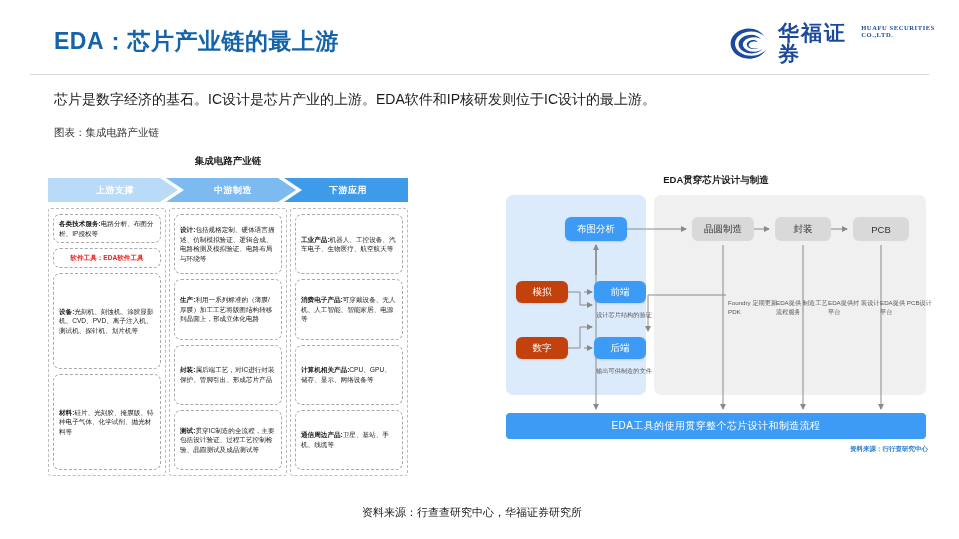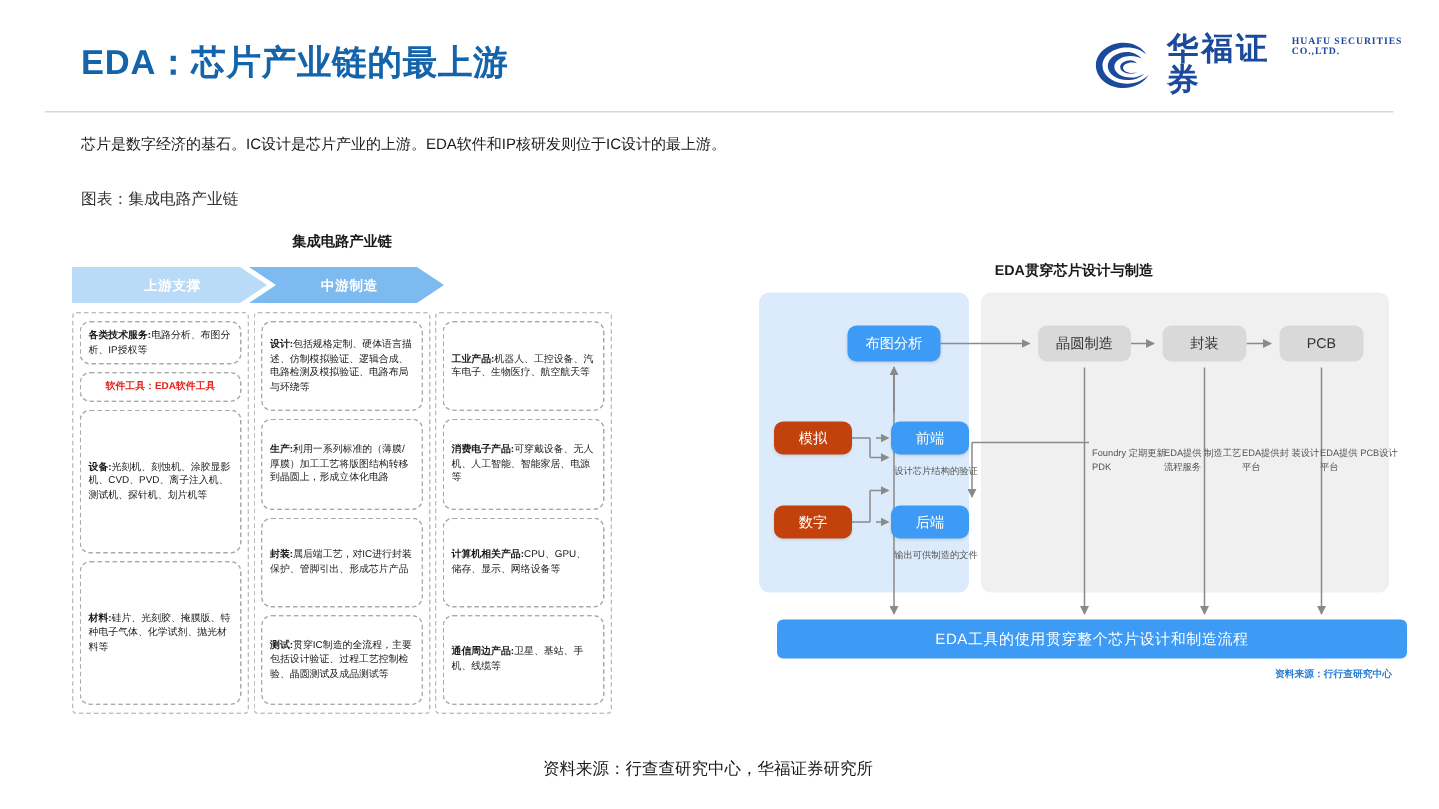--- a/index.html
+++ b/index.html
@@ -20,21 +20,21 @@
   .logo-mark{width:40px;height:33px;}
   .logo-text{display:flex;line-height:1;}
   .logo-cn{font-size:21px;font-weight:bold;color:#1b4a9c;letter-spacing:2px;}
   .logo-en{font-size:6.5px;color:#1b4a9c;letter-spacing:.6px;margin-top:3px;
            font-family:"Liberation Serif","DejaVu Serif",serif;font-weight:bold;}
   .hrule{position:absolute;left:30px;top:74px;width:899px;height:1px;background:#d8d8d8;}
 
   
   .lead{
     position:absolute;left:54px;top:89px;width:860px;
-    font-size:10px;color:#1a1a1a;line-height:1.5;
+    font-size:14px;color:#1a1a1a;line-height:1.5;
   }
   .figcap{
     position:absolute;left:54px;top:126px;
     font-size:10.5px;color:#333;
   }
 
   
   .fig-left{position:absolute;left:48px;top:152px;width:360px;height:310px;}
   .fig-left-title{
     width:100%;text-align:center;font-size:9.5px;font-weight:bold;color:#1a1a1a;
@@ -101,21 +101,21 @@
   .cap-output{left:84px;top:172px;width:84px;text-align:center;}
   .cap-col{position:absolute;font-size:6.2px;color:#555;line-height:1.45;width:52px;}
   .cap-pdk{left:230px;top:104px;}
   .cap-fab{left:278px;top:104px;}
   .cap-pkg{left:330px;top:104px;}
   .cap-pcb{left:382px;top:104px;}
 
   .bottombar{
     position:absolute;left:8px;top:218px;width:420px;height:26px;background:#3d9bf5;
     border-radius:4px;display:flex;align-items:center;justify-content:center;
-    color:#fff;font-size:10px;letter-spacing:.4px;margin-left:12px;
+    color:#fff;font-size:10px;letter-spacing:.4px;
   }
   .src-right{position:absolute;right:6px;top:250px;font-size:6.5px;
              color:#2b7fd4;font-weight:bold;}
 
   svg.wires{position:absolute;left:0;top:0;width:436px;height:270px;overflow:visible;}
 
   
   .footer{
     position:absolute;left:0;top:505px;width:774px;text-align:center;
     font-size:11px;color:#1a1a1a;
@@ -153,20 +153,23 @@
   <div class="fig-left">
     <div class="fig-left-title">集成电路产业链</div>
 
     <div class="chain-bar">
       <div class="chain-seg seg1">
         <span class="seg-label">上游支撑</span>
       </div>
       <div class="chain-seg seg2">
         <span class="seg-label">中游制造</span>
       </div>
+      <div class="chain-seg seg3">
+        <span class="seg-label">下游应用</span>
+      </div>
     </div>
 
     <div class="cols">
 
       <div class="col">
         <div class="cell">
           <b>各类技术服务:</b><span>电路分析、布图分析、IP授权等</span>
         </div>
         <div class="cell red">
           <span>软件工具：EDA软件工具</span>

